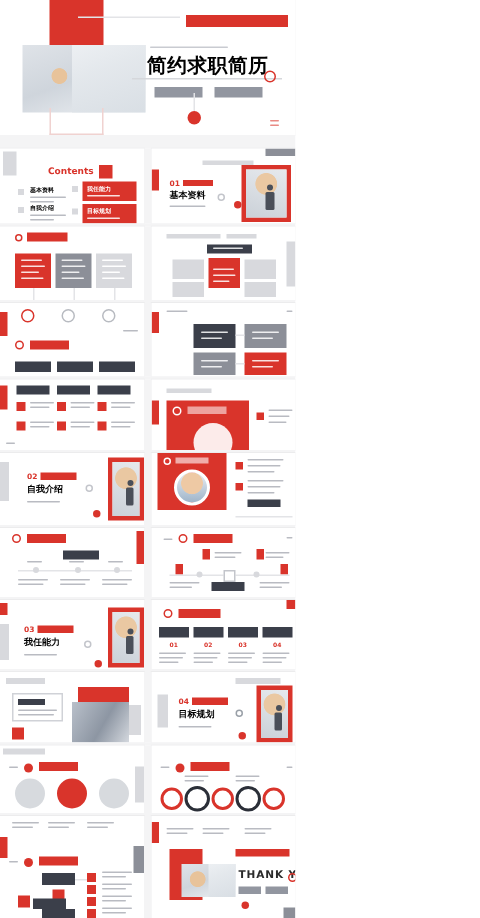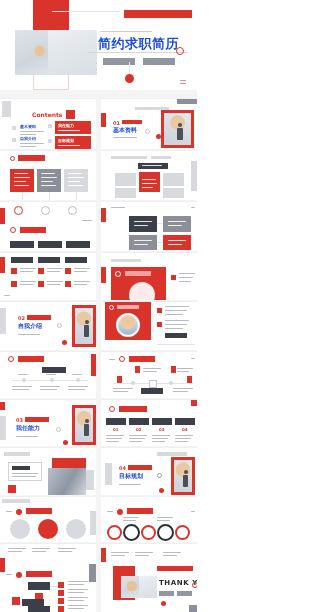--- a/index.html
+++ b/index.html
@@ -23,21 +23,21 @@
   .dk{background:#3b3f4a;}
   .txt{position:absolute;background:#b9bbc2;height:1px;border-radius:0.5px;}
   .txt.r{background:#e98a84;}
   .txt.w{background:#ffffff;opacity:.85;}
   .box{position:absolute;}
   .ring{position:absolute;border-radius:50%;box-sizing:border-box;}
   .dot{position:absolute;border-radius:50%;}
   .line{position:absolute;background:#e3e4e7;}
   .vline{position:absolute;width:1px;background:#e3e4e7;}
 
-  .cjk{position:absolute;font-family:"DejaVu Sans","Liberation Sans",sans-serif;color:#1d4ed8;white-space:nowrap;}
+  .cjk{position:absolute;font-family:"DejaVu Sans","Liberation Sans",sans-serif;color:#000000;white-space:nowrap;}
   .label-red{position:absolute;color:#d9342b;white-space:nowrap;font-family:"DejaVu Sans",sans-serif;}
   .label-wht{position:absolute;color:#ffffff;white-space:nowrap;font-family:"DejaVu Sans",sans-serif;}
 
   
   .photo{position:absolute;overflow:hidden;background:#c9ccd2;}
   .photo.p1{background:
       radial-gradient(circle at 30% 46%, #e8c39a 0 5px, transparent 5.5px),
       linear-gradient(160deg,#dfe3e8 0%,#cfd5dc 48%,#eef1f4 100%);}
   .photo.p3{background:
       linear-gradient(120deg,#b9c0ca 0%,#8d96a3 55%,#d4d8de 100%);}

